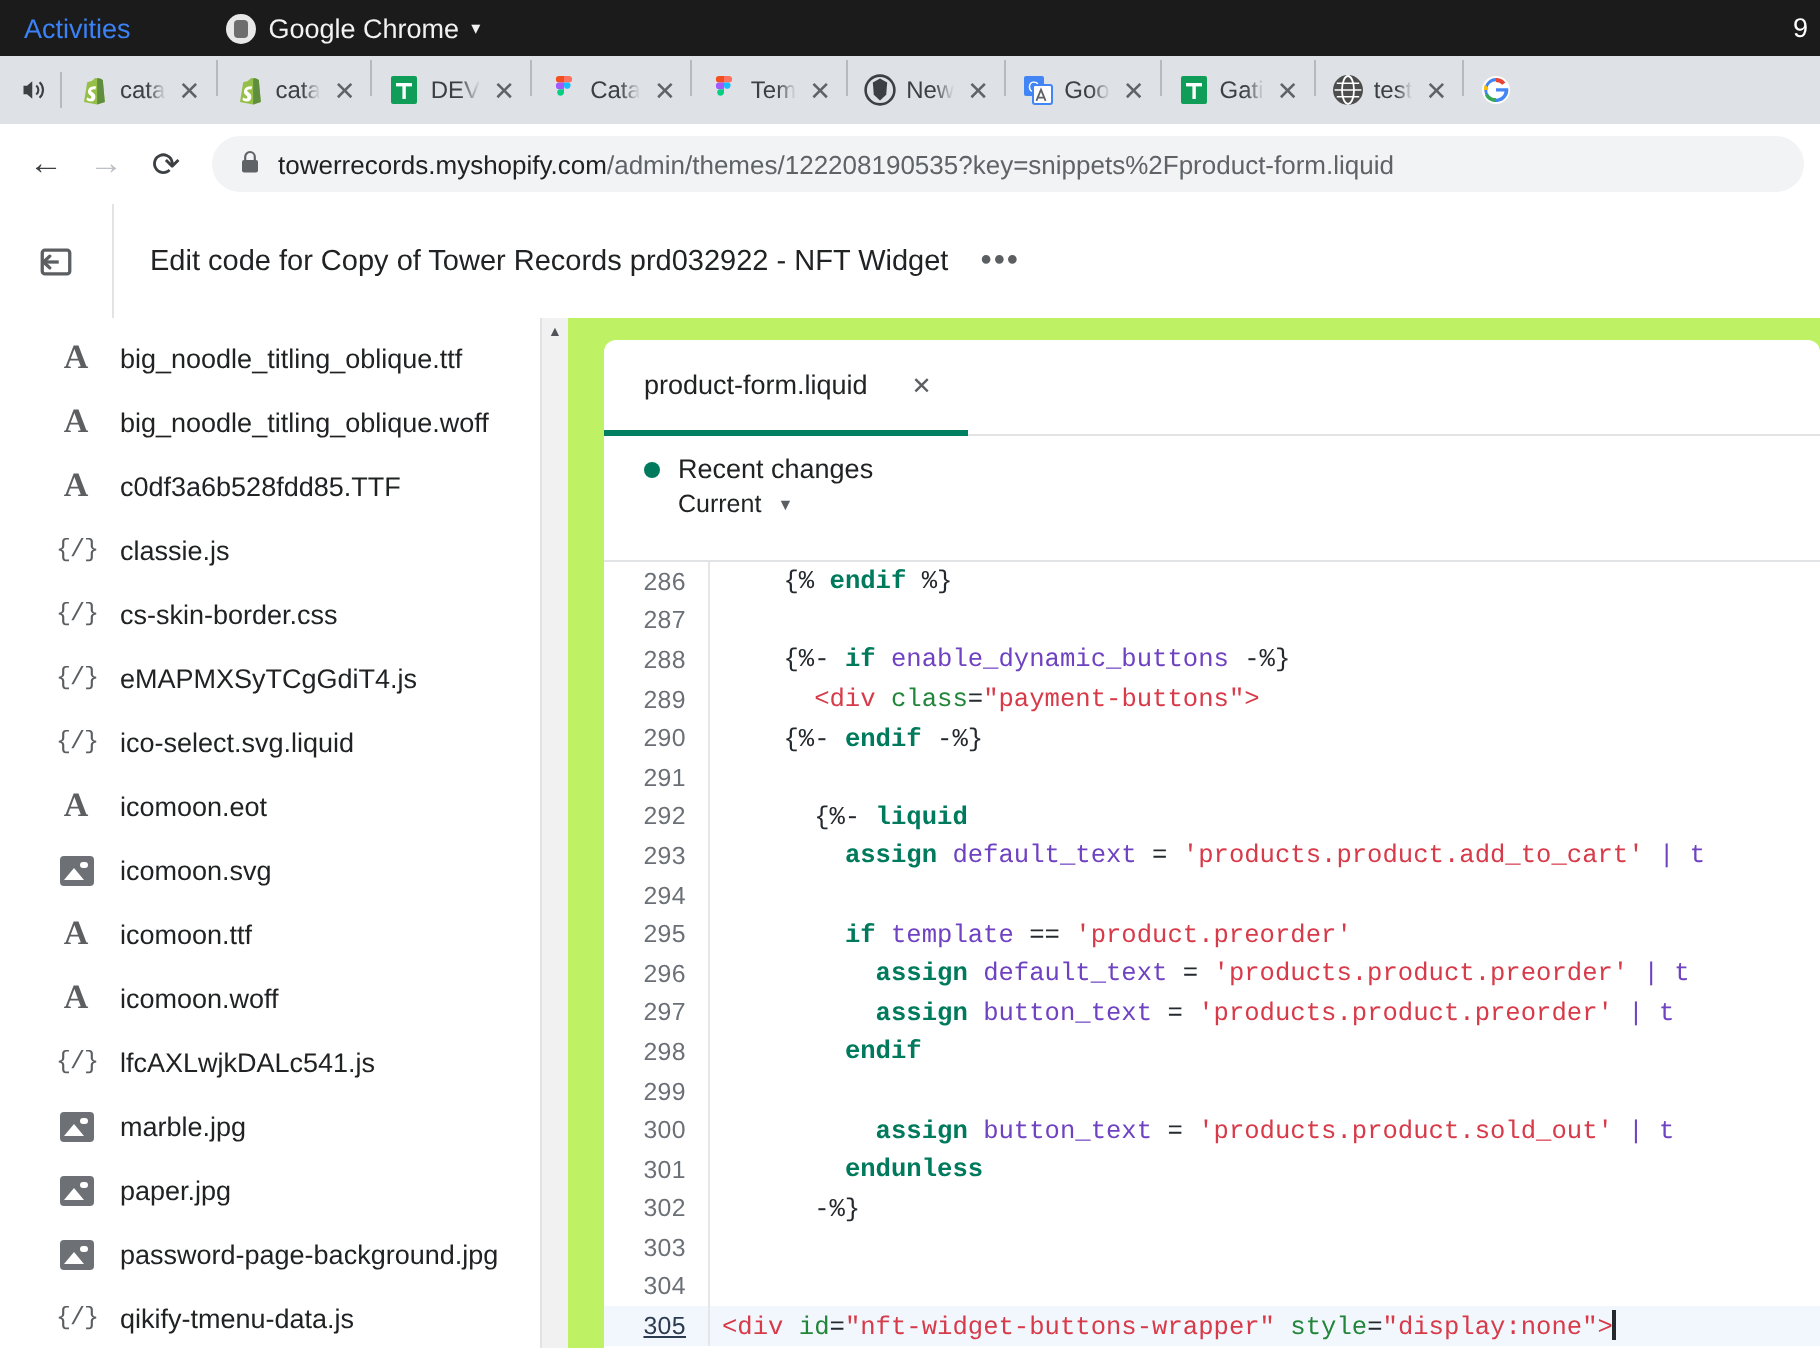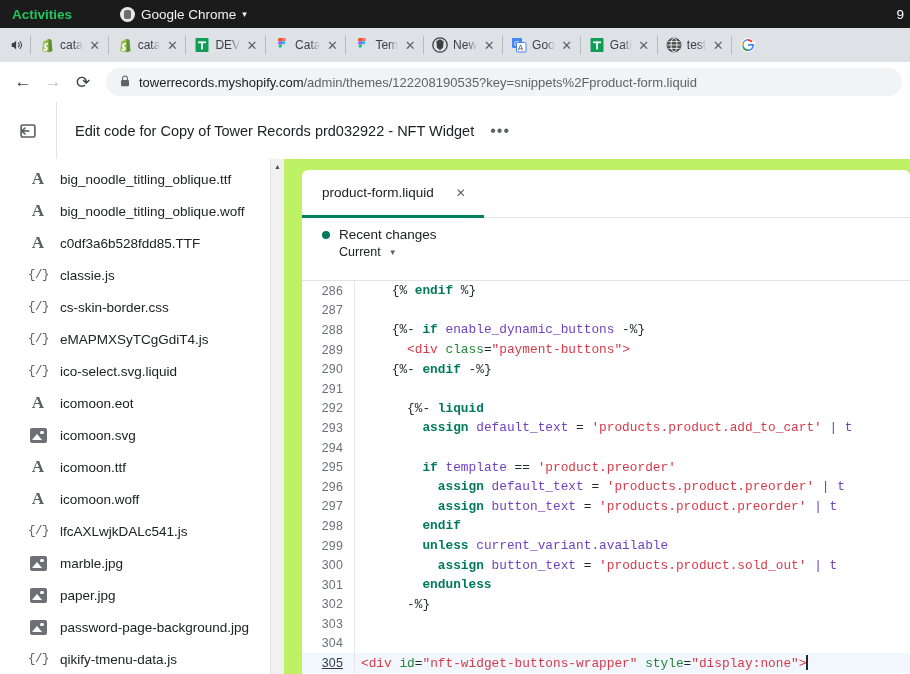--- a/index.html
+++ b/index.html
@@ -9,21 +9,21 @@
     font-family: "Liberation Sans", sans-serif;
     background: #ffffff;
   }
 
   
   #gnome-bar {
     height: 28px; background: #1b1b1b; color: #ffffff;
     display: flex; align-items: center; padding: 0 12px;
     font-size: 13.5px; position: relative;
   }
-  #gnome-bar .activities { font-weight: 700; color: #22c55e; }
+  #gnome-bar .activities { font-weight: 400; color: #3b82f6; }
   #gnome-bar .app-menu {
     display: flex; align-items: center; gap: 6px;
     margin-left: 48px; color: #f2f2f2;
   }
   #gnome-bar .chrome-dot {
     width: 15px; height: 15px; border-radius: 50%;
     background: #e8e8e8; position: relative; display: inline-block;
   }
   #gnome-bar .chrome-dot::after {
     content: ""; position: absolute; left: 4px; top: 3px;
@@ -226,21 +226,21 @@
 
   <div id="tabstrip">
     <span class="mute-ind">
       <svg width="14" height="14" viewBox="0 0 16 16" aria-hidden="true">
         <path d="M7 3 L4 5.6 H2 v4.8 h2 L7 13 Z" fill="#3c4043"></path>
         <path d="M9.3 5.4 a3.4 3.4 0 0 1 0 5.2" stroke="#3c4043" stroke-width="1.2" fill="none"></path>
         <path d="M11.2 3.6 a6 6 0 0 1 0 8.8" stroke="#3c4043" stroke-width="1.2" fill="none"></path>
       </svg>
     </span>
     <span class="tab-sep"></span>
-    <div id="tabs-host" style="display:flex;align-items:center;">
+    <div id="tabs-host" style="display:flex;">
         <span class="tab">
           <span class="favicon"><svg width="16" height="16" viewBox="0 0 16 16">
               <path d="M11 2.2 8.6 2 6.9 3.5 4.6 4.1 3 14l6.6 1.3L13.4 14 12.4 3z" fill="#95bf47"></path>
               <path d="M11 2.2 12.4 3l1 11-3.8 1.3V2.1z" fill="#5e8e3e"></path>
               <path d="M9.1 6.3l-.5 1.6s-.5-.3-1.1-.2c-.9 0-.9.6-.9.7 0 .8 2.1 1.1 2.1 3 0 1.5-.9 2.4-2.2 2.4-1.5 0-2.3-.9-2.3-.9l.4-1.3s.8.7 1.5.7c.4 0 .6-.3.6-.6 0-1-1.7-1.1-1.7-2.8 0-1.4 1-2.8 3.1-2.8.8 0 1 .2 1 .2z" fill="#fff"></path>
             </svg></span>
           <span class="tab-title">cata</span>
           <span class="tab-close">✕</span>
         </span>
         <span class="tab-sep"></span>
@@ -530,21 +530,20 @@
                 <span class="code-text"><span class="tk-punc">          </span><span class="tk-kw">assign</span><span class="tk-punc"> </span><span class="tk-var">button_text</span><span class="tk-punc"> = </span><span class="tk-str">'products.product.preorder'</span><span class="tk-punc"> </span><span class="tk-pipe">| t</span></span>
               </div>
               <div class="code-line">
                 <span class="gutter">298</span>
                 <span class="gutter-border"></span>
                 <span class="code-text"><span class="tk-punc">        </span><span class="tk-kw">endif</span></span>
               </div>
               <div class="code-line">
                 <span class="gutter">299</span>
                 <span class="gutter-border"></span>
-                <span class="code-text"><span class="tk-punc">        </span><span class="tk-kw">unless</span><span class="tk-punc"> </span><span class="tk-var">current_variant.available</span></span>
               </div>
               <div class="code-line">
                 <span class="gutter">300</span>
                 <span class="gutter-border"></span>
                 <span class="code-text"><span class="tk-punc">          </span><span class="tk-kw">assign</span><span class="tk-punc"> </span><span class="tk-var">button_text</span><span class="tk-punc"> = </span><span class="tk-str">'products.product.sold_out'</span><span class="tk-punc"> </span><span class="tk-pipe">| t</span></span>
               </div>
               <div class="code-line">
                 <span class="gutter">301</span>
                 <span class="gutter-border"></span>
                 <span class="code-text"><span class="tk-punc">        </span><span class="tk-kw">endunless</span></span>

